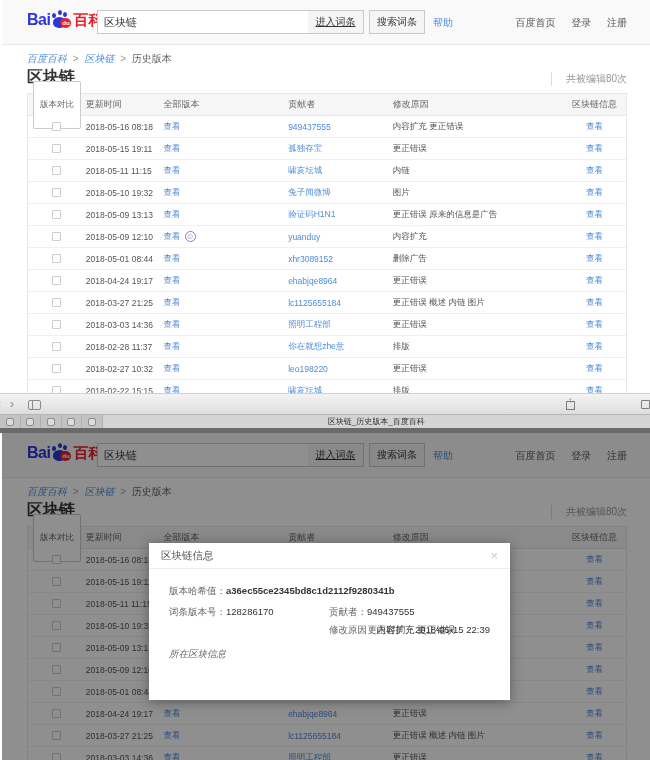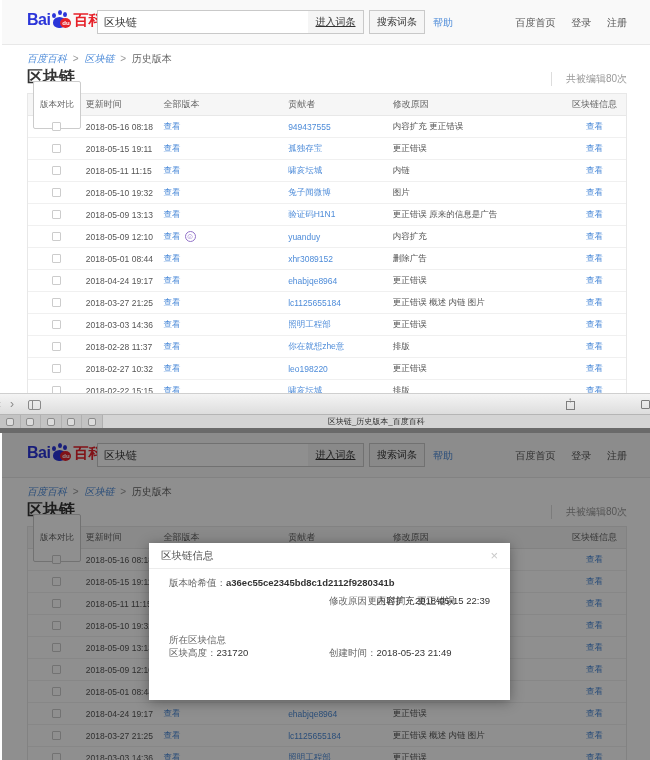--- a/index.html
+++ b/index.html
@@ -91,25 +91,25 @@
 
   
   .dim { position:absolute; inset:0; background:rgba(0,0,0,0.44); z-index:5; }
   .modal { position:absolute; left:147px; top:110px; width:361px; height:157px; background:#fff; z-index:10;
            box-shadow:0 2px 12px rgba(0,0,0,0.35); }
   .modal-head { height:26px; border-bottom:1px solid #ececec; display:flex; align-items:center;
                 justify-content:space-between; padding:0 12px; }
   .modal-title { font-size:10.5px; color:#555; }
   .modal-close { font-size:13px; color:#c9c9c9; cursor:pointer; line-height:13px; }
   .modal-body { padding:8px 20px 0 20px; font-size:9.5px; color:#666; position:relative; }
-  .mrow { position:relative; margin-top:0; white-space:nowrap; }
+  .mrow { position:relative; margin-top:8px; white-space:nowrap; }
   .mcol2 { position:absolute; left:160px; top:0; }
   .mval { color:#333; }
   .mval-bold { color:#333; font-weight:bold; }
-  .msection { margin-top:26px; color:#666; }
+  .msection { margin-top:11px; color:#666;font-style:italic; }
   .mhash { margin-top:9px; font-size:8px; letter-spacing:-0.2px; white-space:nowrap; }
 </style>
 </head>
 <body>
 
 <div class="canvas">
 
   <div class="page page-top">
   <div class="site-header">
     <div class="logo">
@@ -570,26 +570,26 @@
 
     <div class="modal">
       <div class="modal-head">
         <span class="modal-title">区块链信息</span>
         <span class="modal-close">×</span>
       </div>
       <div class="modal-body">
         <div class="mrow">
           <span>版本哈希值：</span><span class="mval-bold">a36ec55ce2345bd8c1d2112f9280341b</span>
         </div>
+        <div class="mrow">
+          <span>词条版本号：</span><span class="mval">128286170</span>
+          <span class="mcol2"><span>贡献者：</span><span class="mval">949437555</span></span>
+        </div>
         <div class="mrow" style="margin-top:5px;text-align:right;">
           <span>更正时间：</span><span class="mval">2018-05-15 22:39</span>
           <span class="mcol2"><span>修改原因：</span><span class="mval">内容扩充 更正错误</span></span>
         </div>
         <div class="msection">所在区块信息</div>
-        <div class="mrow">
-          <span>区块高度：</span><span class="mval">231720</span>
-          <span class="mcol2"><span>创建时间：</span><span class="mval">2018-05-23 21:49</span></span>
-        </div>
       </div>
     </div>
   </div>
 
 </div>
 
 </body></html>

